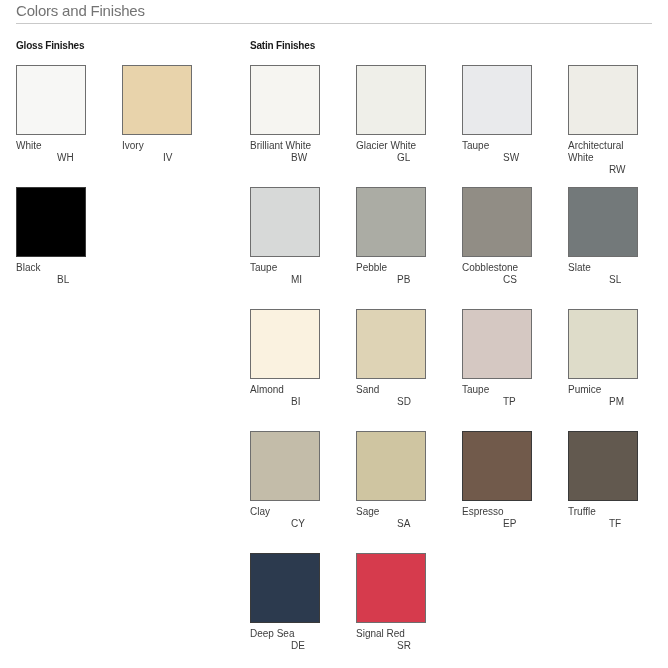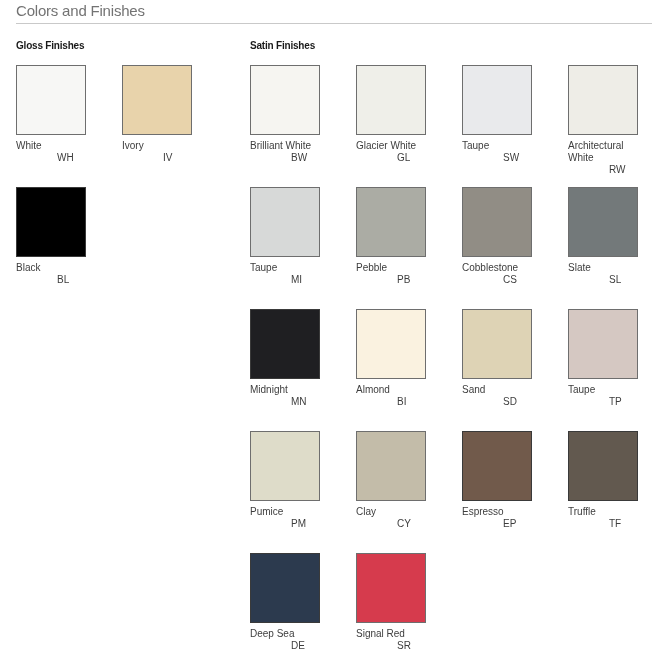--- a/index.html
+++ b/index.html
@@ -188,27 +188,20 @@
             </div>
           </div>
           <div class="swatch-cell">
             <div class="chip" style="background: rgb(115, 121, 122);"></div>
             <div class="labels">
               <span class="sw-name">Slate</span>
               <span class="sw-code">SL</span>
             </div>
           </div>
           <div class="swatch-cell">
-            <div class="chip chip-dark" style="background: rgb(31, 31, 34);"></div>
-            <div class="labels">
-              <span class="sw-name">Midnight</span>
-              <span class="sw-code">MN</span>
-            </div>
-          </div>
-          <div class="swatch-cell">
             <div class="chip" style="background: rgb(250, 242, 224);"></div>
             <div class="labels">
               <span class="sw-name">Almond</span>
               <span class="sw-code">BI</span>
             </div>
           </div>
           <div class="swatch-cell">
             <div class="chip" style="background: rgb(222, 211, 181);"></div>
             <div class="labels">
               <span class="sw-name">Sand</span>
@@ -230,20 +223,27 @@
             </div>
           </div>
           <div class="swatch-cell">
             <div class="chip" style="background: rgb(195, 188, 169);"></div>
             <div class="labels">
               <span class="sw-name">Clay</span>
               <span class="sw-code">CY</span>
             </div>
           </div>
           <div class="swatch-cell">
+            <div class="chip" style="background: rgb(207, 197, 161);"></div>
+            <div class="labels">
+              <span class="sw-name">Sage</span>
+              <span class="sw-code">SA</span>
+            </div>
+          </div>
+          <div class="swatch-cell">
             <div class="chip chip-dark" style="background: rgb(113, 90, 75);"></div>
             <div class="labels">
               <span class="sw-name">Espresso</span>
               <span class="sw-code">EP</span>
             </div>
           </div>
           <div class="swatch-cell">
             <div class="chip chip-dark" style="background: rgb(98, 89, 79);"></div>
             <div class="labels">
               <span class="sw-name">Truffle</span>

